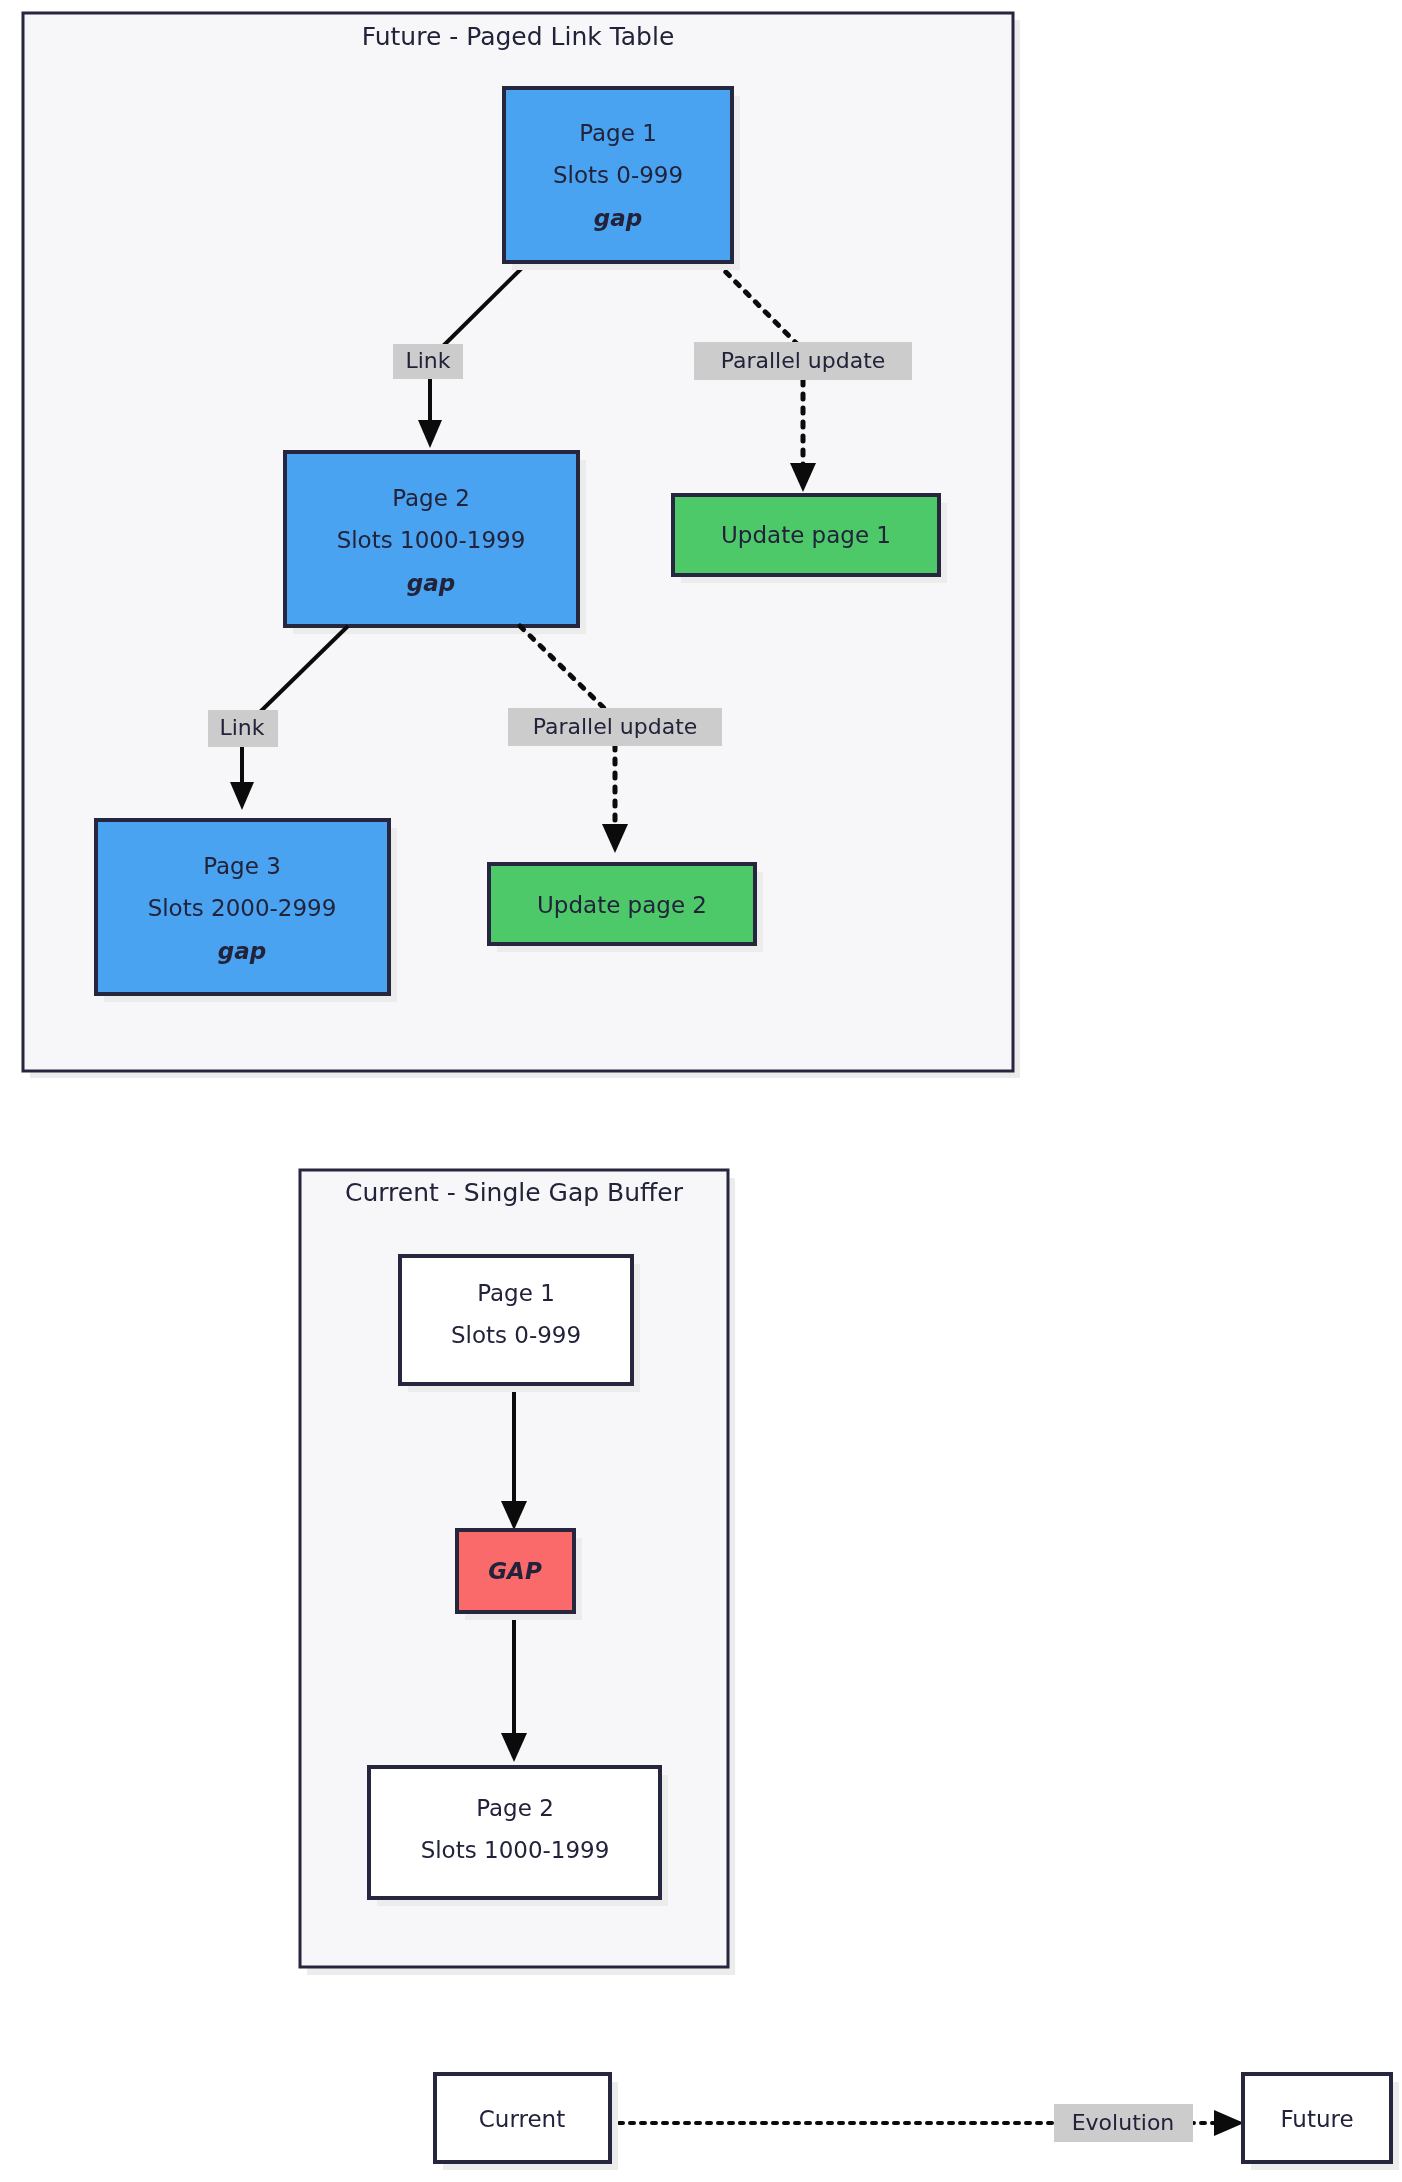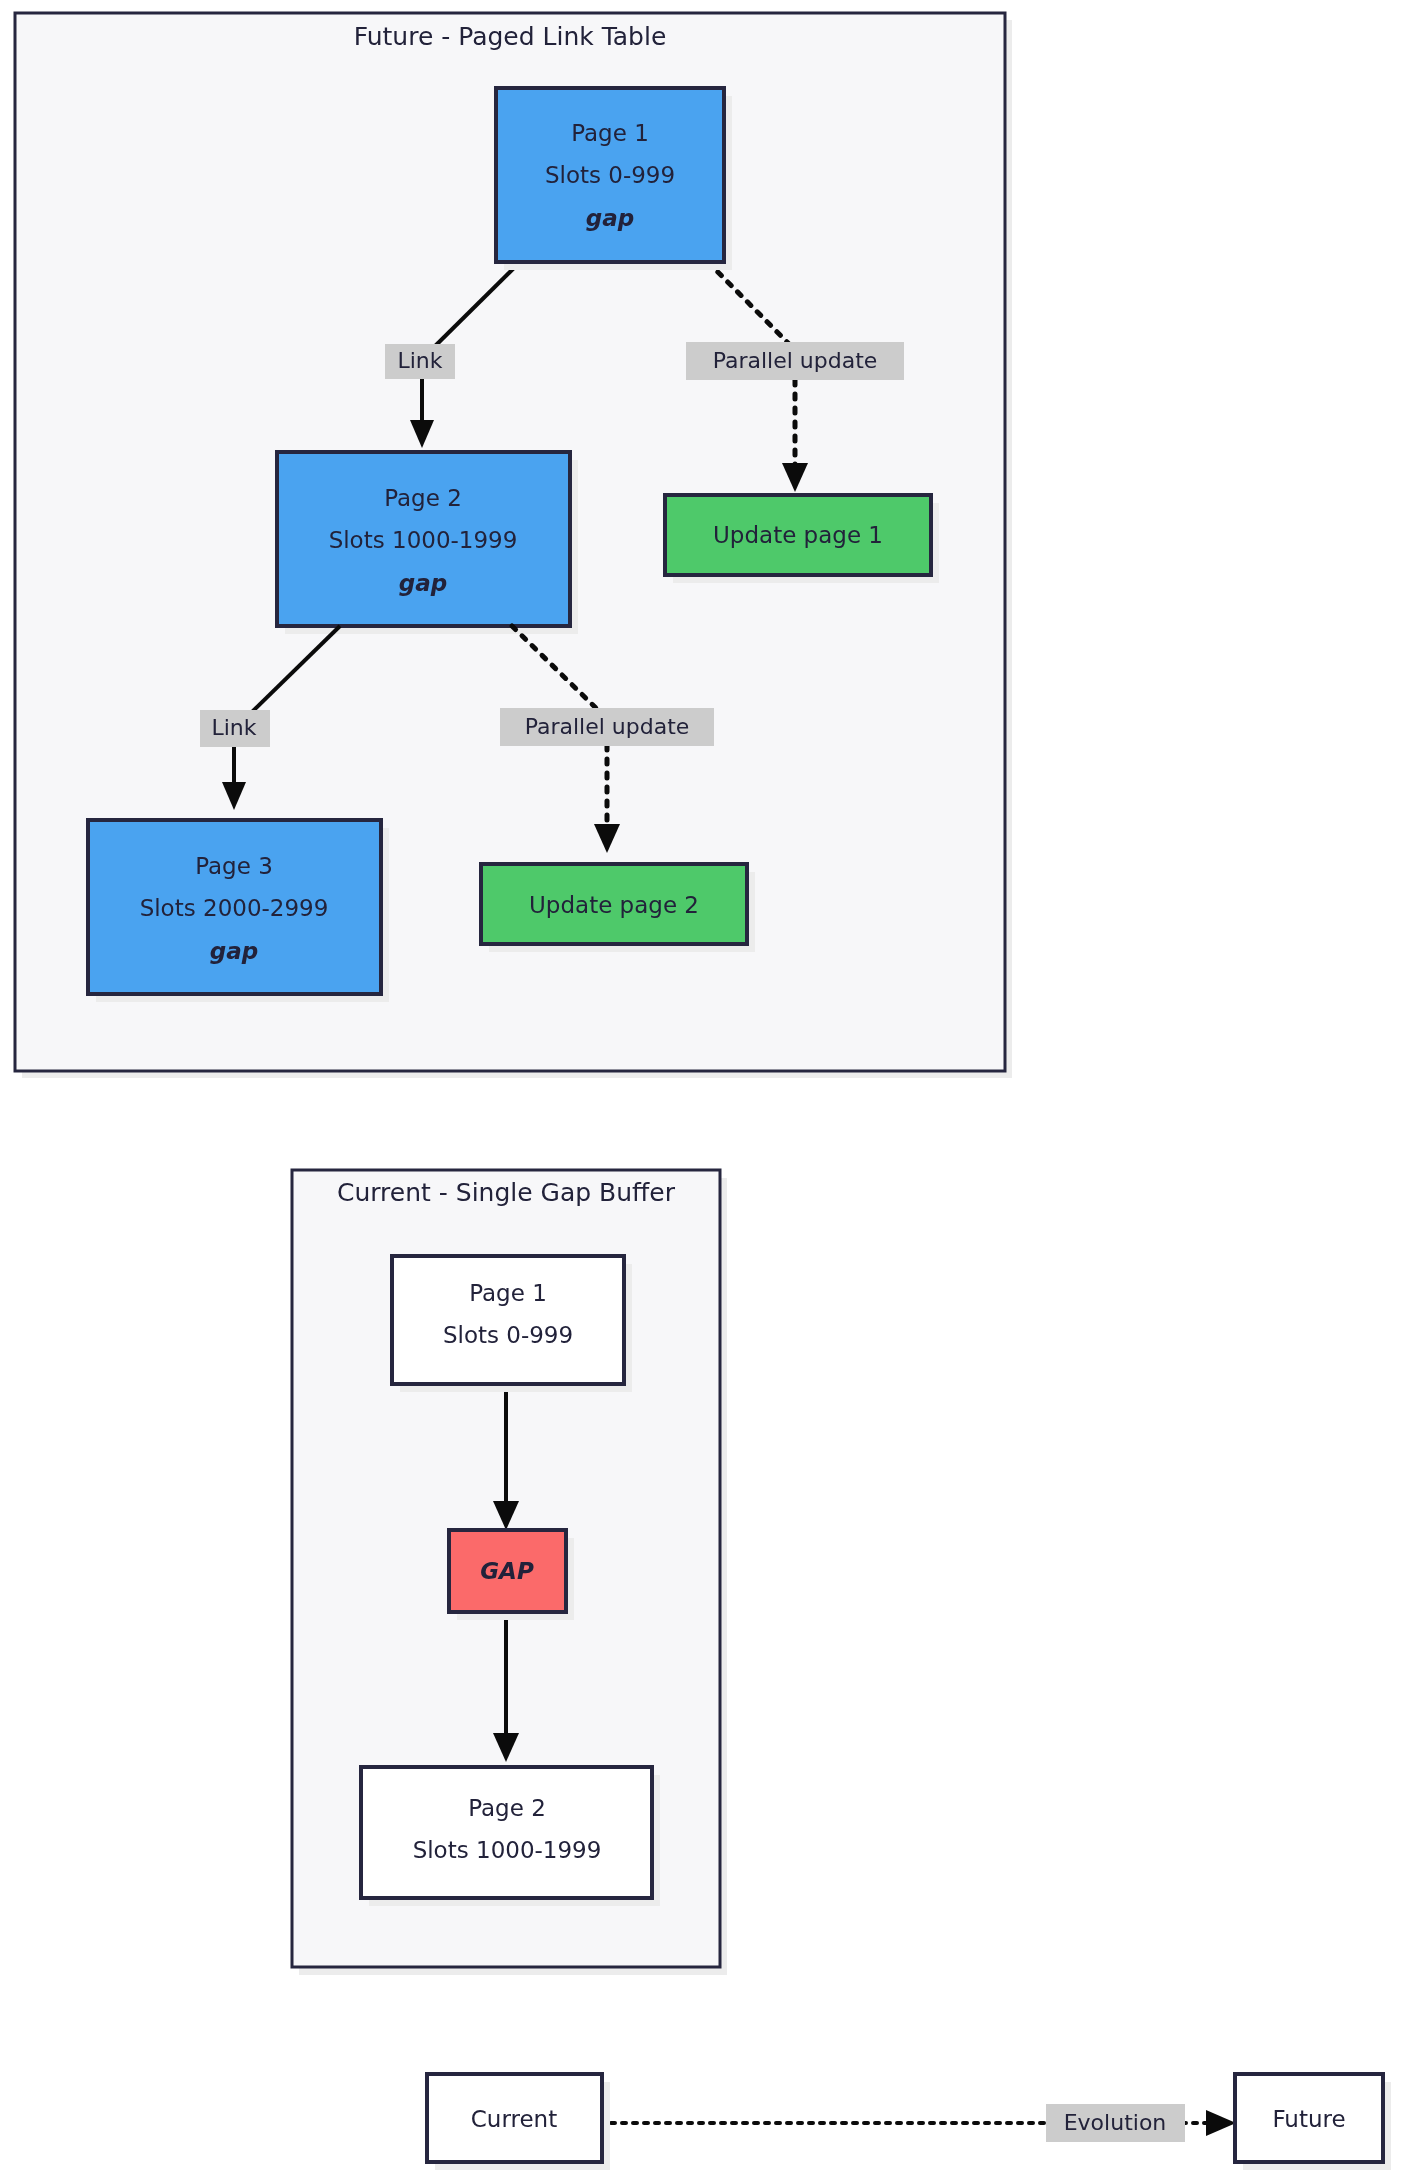--- a/index.html
+++ b/index.html
@@ -9,21 +9,21 @@
   }
   body {
     width: 1402px;
     height: 2182px;
     font-family: "DejaVu Sans", sans-serif;
     position: relative;
     overflow: hidden;
   }
   #diagram-root {
     position: absolute;
-    top: 0; left: 0;
+    top: 0; left: 8px;
     width: 1318px;
     height: 2182px;
   }
   svg { display: block; }
 
   .cluster-rect {
     fill: #f7f7f9;
     stroke: #26263f;
     stroke-width: 3;
   }

